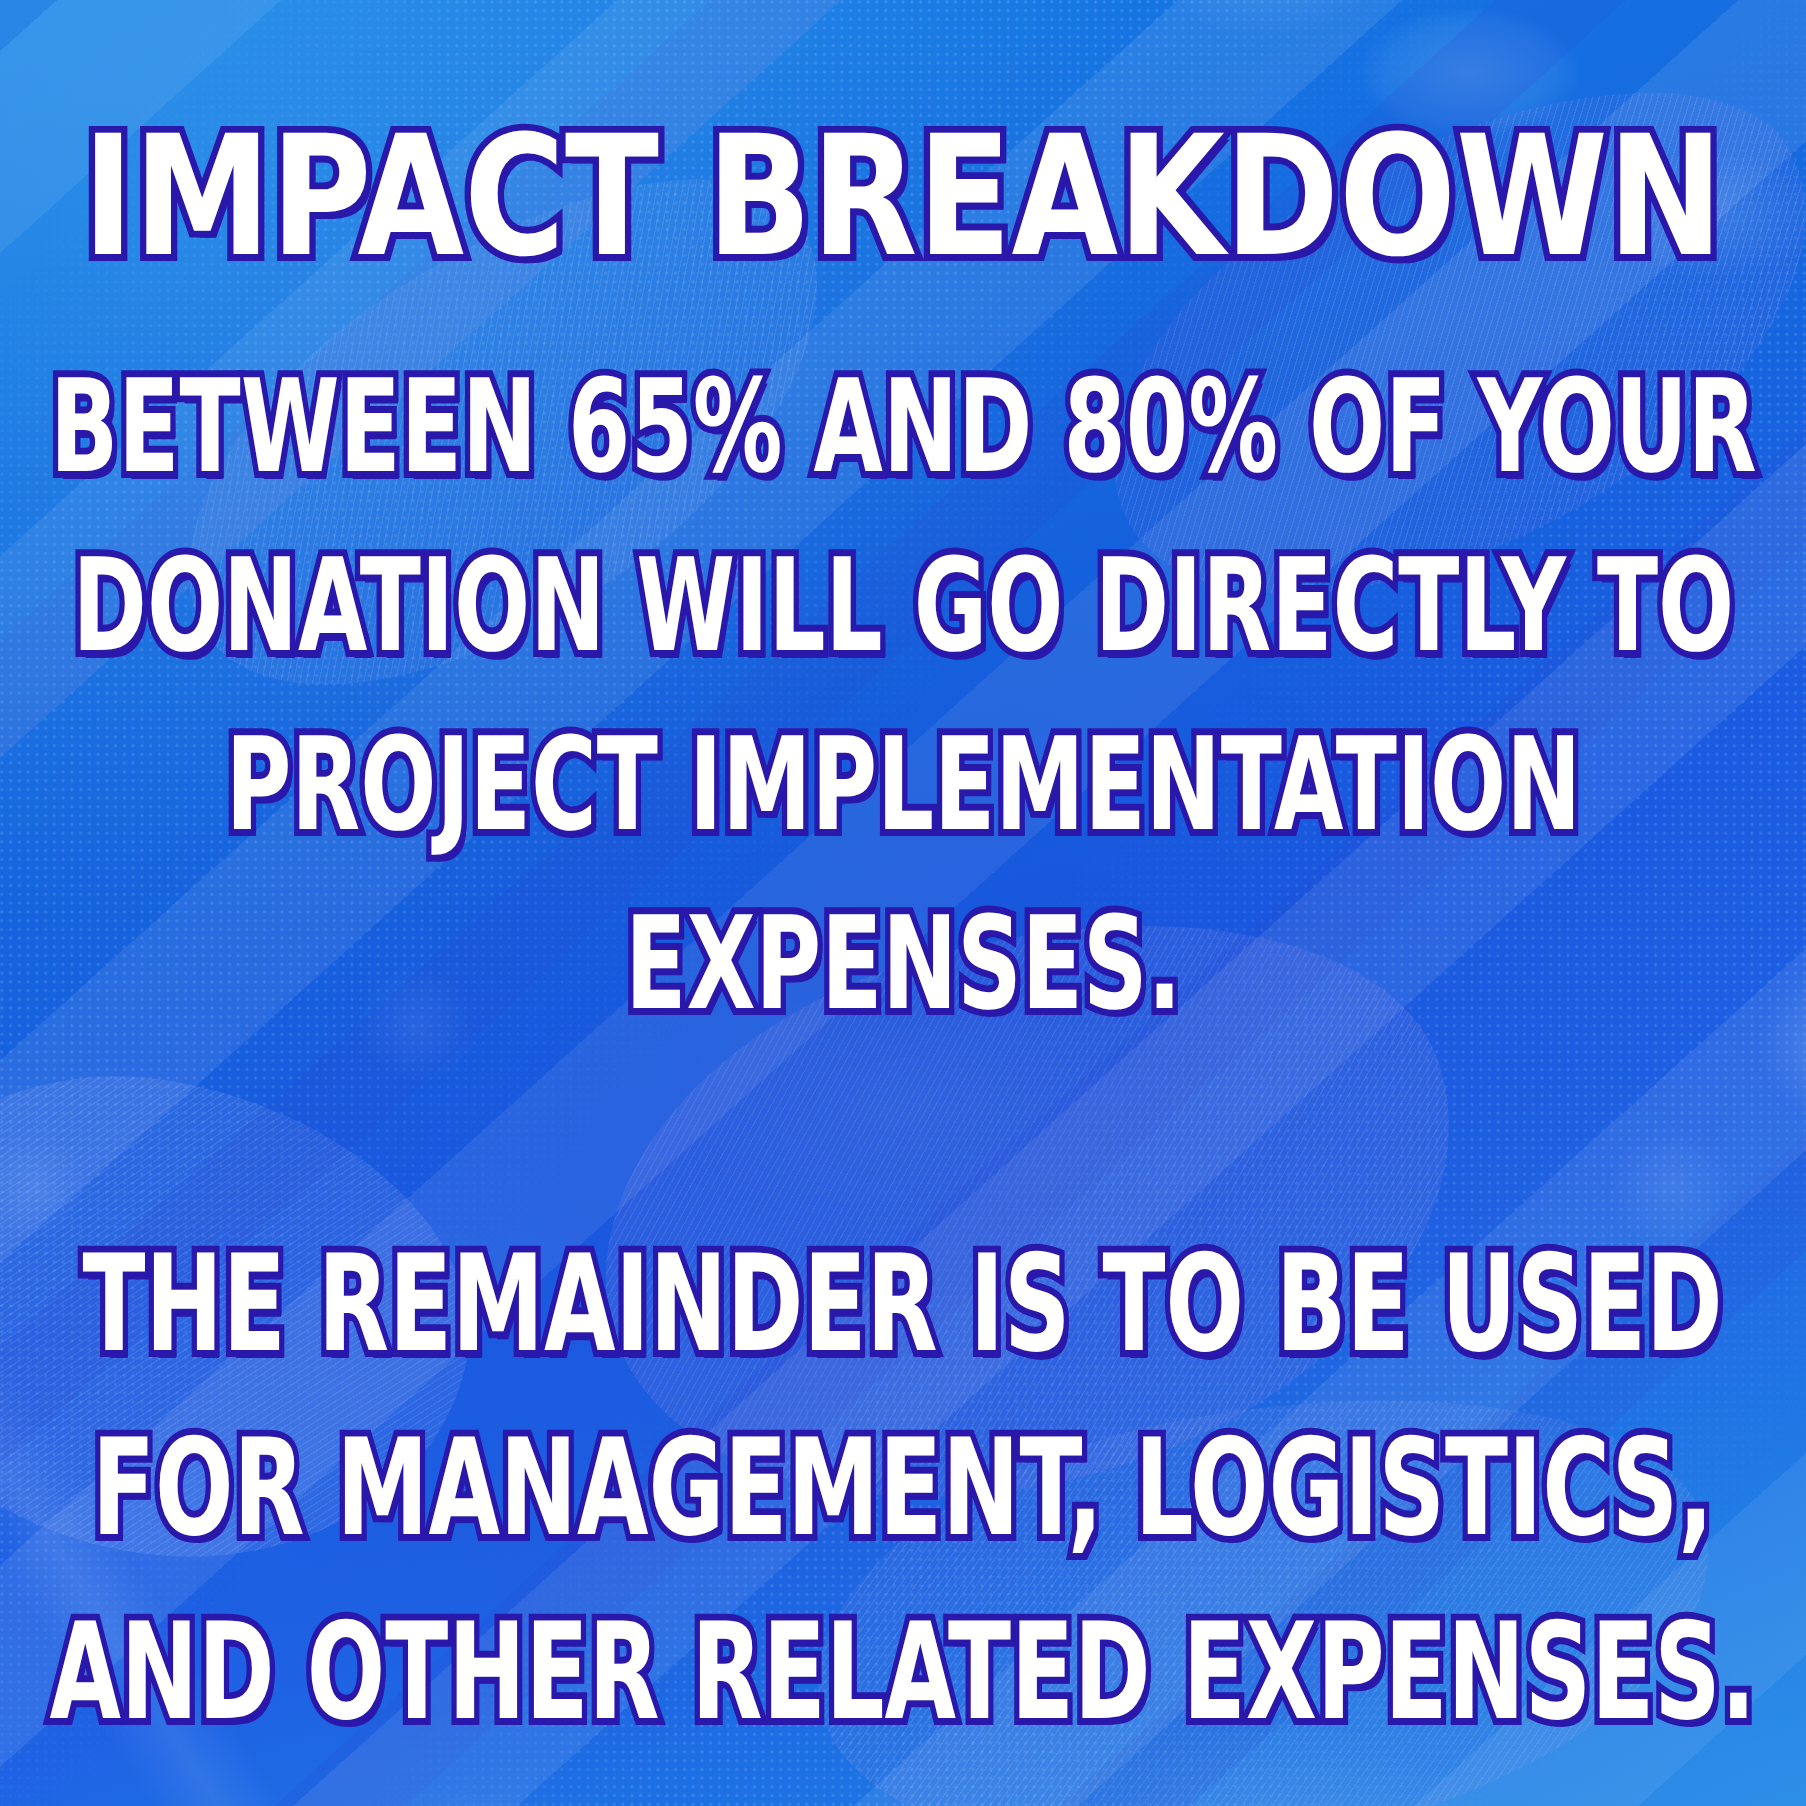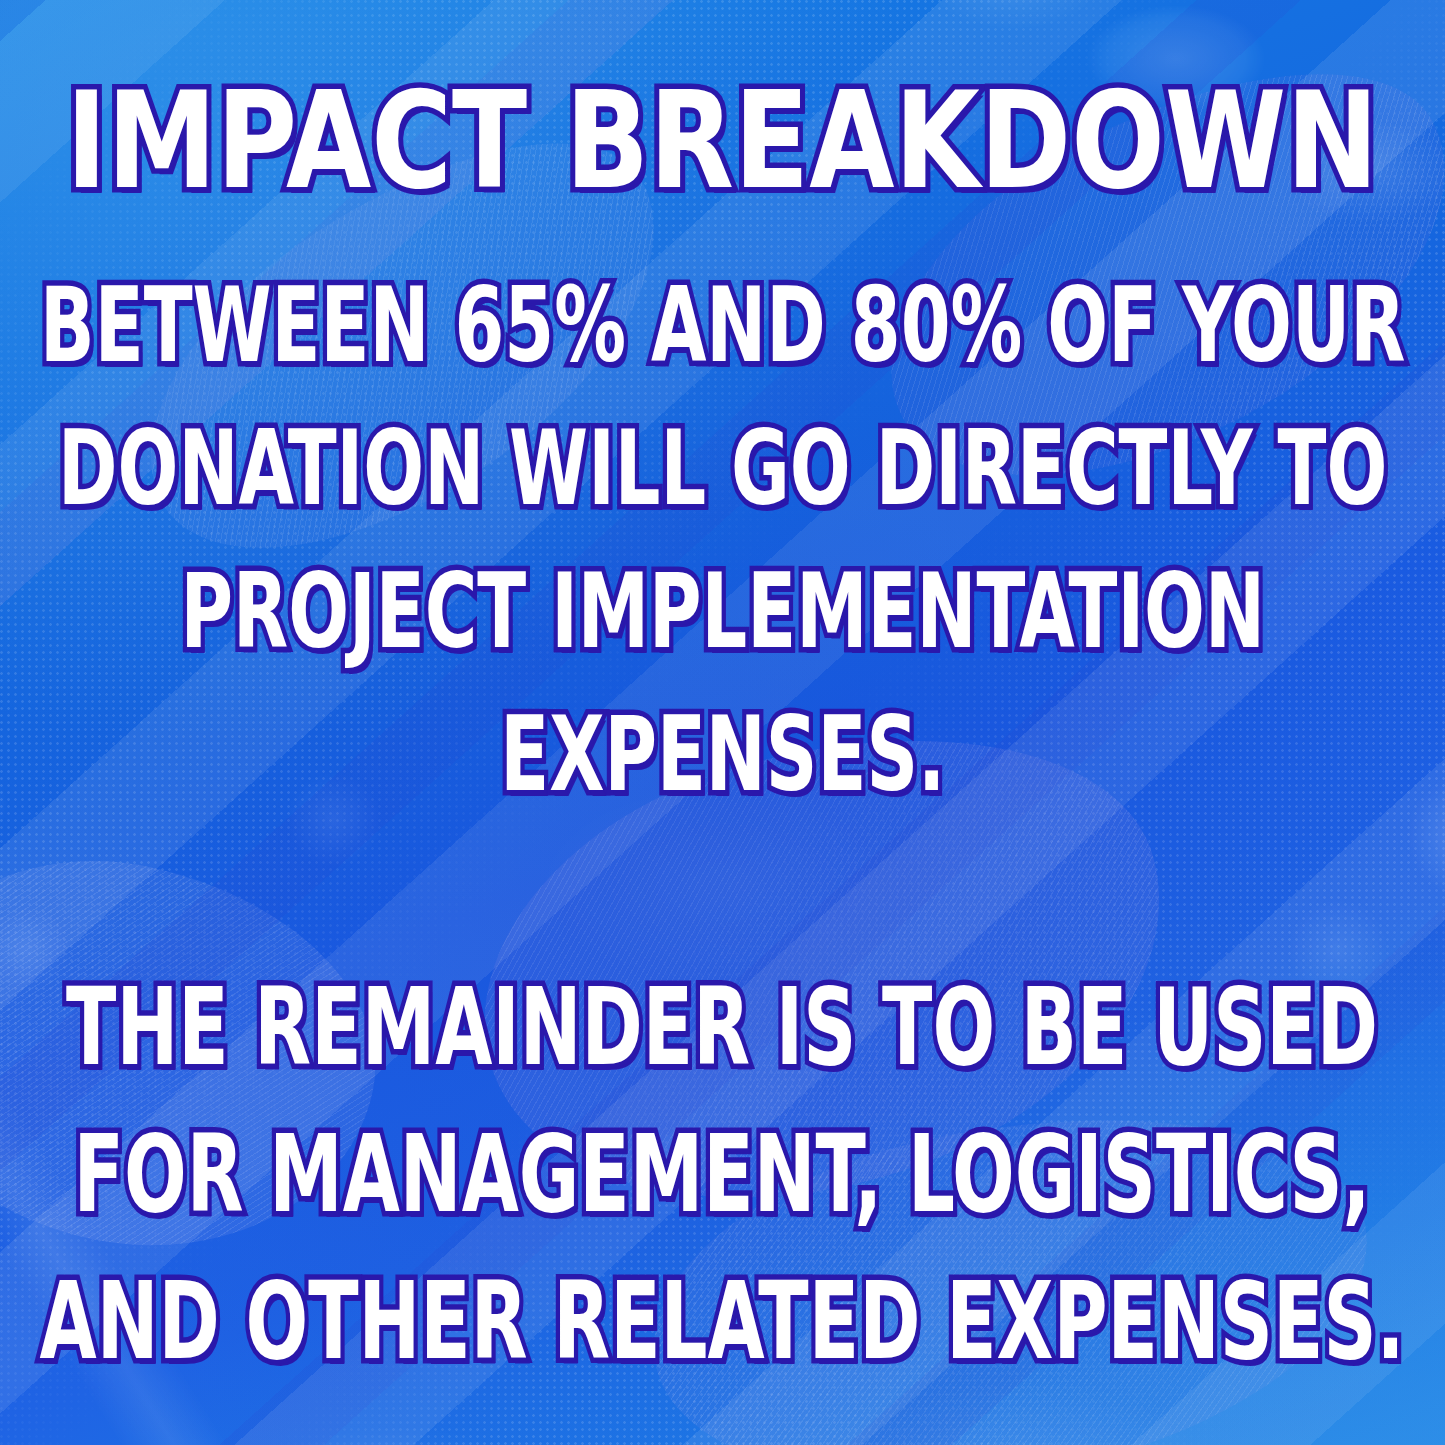--- a/index.html
+++ b/index.html
@@ -139,21 +139,20 @@
 
   
   .content {
     position: absolute;
     inset: 0;
     display: flex;
     flex-direction: column;
     align-items: center;
     padding: 92px 40px 70px;
     text-align: center;
-    justify-content: flex-end;
   }
 
   
   .vtext {
     color: #ffffff;
     font-family: "DejaVu Sans", sans-serif;
     font-weight: bold;
     font-stretch: condensed;
     text-transform: uppercase;
     letter-spacing: 0px;

